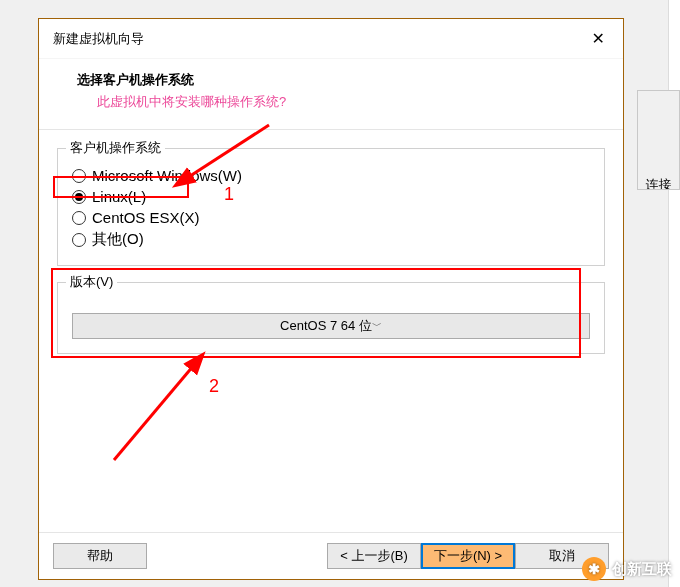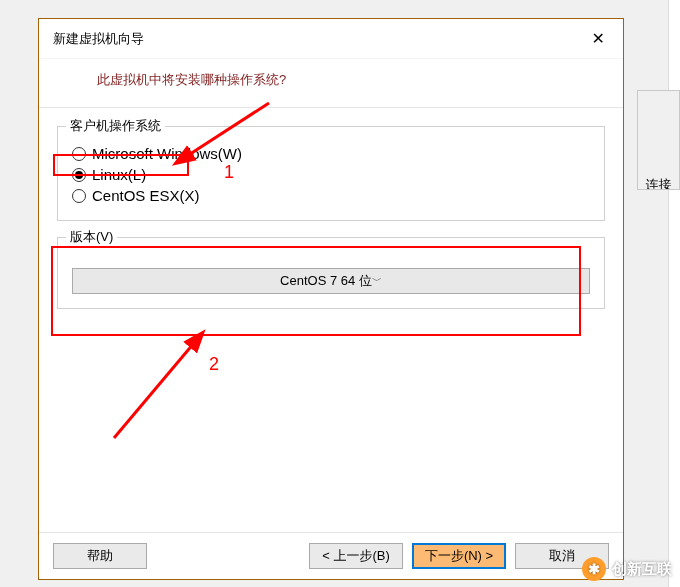--- a/index.html
+++ b/index.html
@@ -69,21 +69,21 @@
       border-bottom: 1px solid #e5e5e5;
     }
     .header-title {
       font-weight: bold;
       font-size: 13px;
       margin-bottom: 4px;
     }
     .header-sub {
       font-size: 13px;
       padding-left: 20px;
-      color: #7f1d1d;
+      color: #ec4899;
     }
     .body-area {
       flex: 1;
       padding: 18px 18px 10px 18px;
       position: relative;
     }
     .group {
       border: 1px solid #d0d0d0;
       padding: 18px 14px 14px 14px;
       margin-bottom: 16px;
@@ -143,21 +143,21 @@
     }
     .chevron {
       font-size: 10px;
       color: #555;
     }
     .footer {
       border-top: 1px solid #e5e5e5;
       padding: 10px 14px;
       display: flex;
       align-items: center;
-      gap: 9px;
+      gap: 0;
     }
     .footer-spacer {
       flex: 1;
     }
     .btn {
       min-width: 94px;
       height: 26px;
       border: 1px solid #aaa;
       background: #eaeaea;
       font-size: 13px;
@@ -219,20 +219,21 @@
   <span>连接</span>
 </div>
 
 <div class="wizard-dialog">
   <div class="titlebar">
     <span>新建虚拟机向导</span>
     <span class="close-icon">✕</span>
   </div>
 
   <div class="header-block">
+    <div class="header-title">选择客户机操作系统</div>
     <div class="header-sub">此虚拟机中将安装哪种操作系统?</div>
   </div>
 
   <div class="body-area">
 
     <div class="group" style="padding-top:16px;">
       <div class="group-legend">客户机操作系统</div>
 
       <div class="radio-row">
         <span class="radio-circle"></span>
@@ -240,20 +241,24 @@
       </div>
       <div class="radio-row">
         <span class="radio-circle">
             <span class="radio-dot"></span>
           </span>
         <span>Linux(L)</span>
       </div>
       <div class="radio-row">
         <span class="radio-circle"></span>
         <span>CentOS ESX(X)</span>
+      </div>
+      <div class="radio-row">
+        <span class="radio-circle"></span>
+        <span>其他(O)</span>
       </div>
     </div>
 
     <div class="group">
       <div class="group-legend">版本(V)</div>
       <div class="select-row">
         <div class="select-box">
           <span>CentOS 7 64 位</span>
           <span class="chevron">﹀</span>
         </div>

